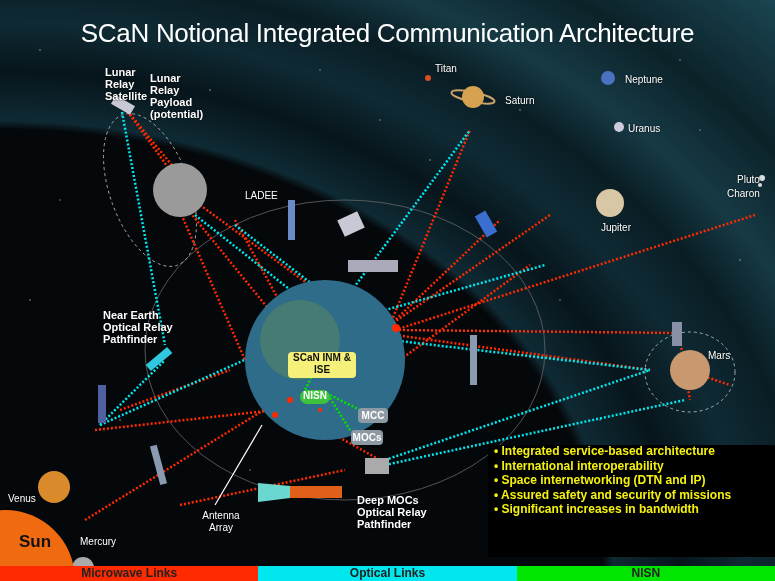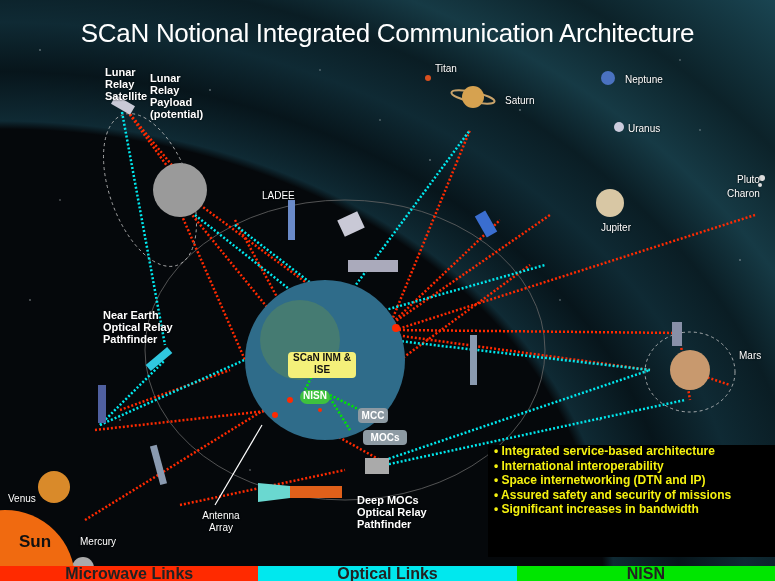--- a/index.html
+++ b/index.html
@@ -8,21 +8,21 @@
     background: radial-gradient(ellipse at 0% 100%, #05080b 0%, #05080b 55%, #0f2a34 56%, #07151b 62%, #0f2a34 68%, #0a1d24 74%, #163a45 80%, #0c2229 88%, #1a4552 100%); }
   svg#art { position:absolute; left:0; top:0; }
   .lbl { position:absolute; color:#fff; font-weight:bold; font-size:11px; line-height:12px; text-shadow:0 0 2px #000; }
   .lbl.plain { font-weight:normal; font-size:10px; }
   #title { position:absolute; left:0; width:775px; top:18px; text-align:center; color:#fff; font-size:26px; letter-spacing:-0.3px; }
   .box { position:absolute; font-weight:bold; font-size:10px; text-align:center; border-radius:4px; line-height:12px; }
   #services { position:absolute; left:488px; top:445px; width:287px; height:112px; background:#000; color:#f5f10f; font-weight:bold; }
   #services .hd { font-size:14px; margin:3px 0 1px 6px; }
   #services .it { font-size:12px; margin:0 0 1px 6px; line-height:13.5px; }
   #legend { position:absolute; left:0; top:566px; width:775px; height:15px; display:flex; }
-  #legend div { flex:1; text-align:center; font-size:16px; line-height:15px; color:#222; font-weight:bold; }
+  #legend div { flex:1; text-align:center; font-size:12px; line-height:15px; color:#222; font-weight:bold; }
 </style>
 </head>
 <body>
 
 <div id="stage">
   <svg id="art" width="775" height="581">
 
     <g fill="#cfd8dc" opacity="0.7">
       <circle cx="40" cy="50" r="0.8"></circle>
         <circle cx="210" cy="90" r="0.8"></circle>
@@ -137,33 +137,33 @@
 
   <div class="lbl" style="left:105px;top:66px;width:44px;">Lunar Relay Satellite</div>
   <div class="lbl" style="left:150px;top:72px;width:60px;">Lunar Relay Payload (potential)</div>
   <div class="lbl plain" style="left:435px;top:63px;">Titan</div>
   <div class="lbl plain" style="left:505px;top:95px;">Saturn</div>
   <div class="lbl plain" style="left:625px;top:74px;">Neptune</div>
   <div class="lbl plain" style="left:628px;top:123px;">Uranus</div>
   <div class="lbl plain" style="left:737px;top:174px;">Pluto</div>
   <div class="lbl plain" style="left:727px;top:188px;">Charon</div>
   <div class="lbl plain" style="left:601px;top:222px;">Jupiter</div>
-  <div class="lbl plain" style="left:234px;top:190px;padding-left:28px;">LADEE</div>
+  <div class="lbl plain" style="left:217px;top:190px;padding-left:28px;">LADEE</div>
   <div class="lbl" style="left:103px;top:309px;width:80px;">Near Earth Optical Relay Pathfinder</div>
-  <div class="lbl plain" style="left:739px;top:350px;">Mars</div>
+  <div class="lbl plain" style="left:708px;top:350px;">Mars</div>
   <div class="lbl plain" style="left:8px;top:493px;">Venus</div>
   <div class="lbl" style="left:19px;top:536px;font-size:17px;color:#111;text-shadow:none;">Sun</div>
   <div class="lbl plain" style="left:80px;top:536px;">Mercury</div>
   <div class="lbl plain" style="left:196px;top:510px;width:50px;text-align:center;">Antenna Array</div>
   <div class="lbl" style="left:357px;top:494px;width:75px;">Deep MOCs Optical Relay Pathfinder</div>
 
   <div class="box" style="left:288px;top:352px;width:68px;height:26px;background:#f4f07a;color:#111;">SCaN INM &amp; ISE</div>
   <div class="box" style="left:300px;top:390px;width:30px;height:14px;background:#3ec23e;color:#fff;border-radius:7px;">NISN</div>
   <div class="box" style="left:358px;top:408px;width:30px;height:15px;background:#8d9aa3;color:#fff;line-height:15px;">MCC</div>
-  <div class="box" style="left:363px;top:430px;width:44px;height:15px;background:#8d9aa3;color:#fff;line-height:15px;">MOCs</div>
+  <div class="box" style="left:351px;top:430px;width:32px;height:15px;background:#8d9aa3;color:#fff;line-height:15px;">MOCs</div>
 
   <div id="services">
     <div class="it">• Integrated service-based architecture</div>
     <div class="it">• International interoperability</div>
     <div class="it">• Space internetworking (DTN and IP)</div>
     <div class="it">• Assured safety and security of missions</div>
     <div class="it">• Significant increases in bandwidth</div>
   </div>
 
   <div id="legend">

